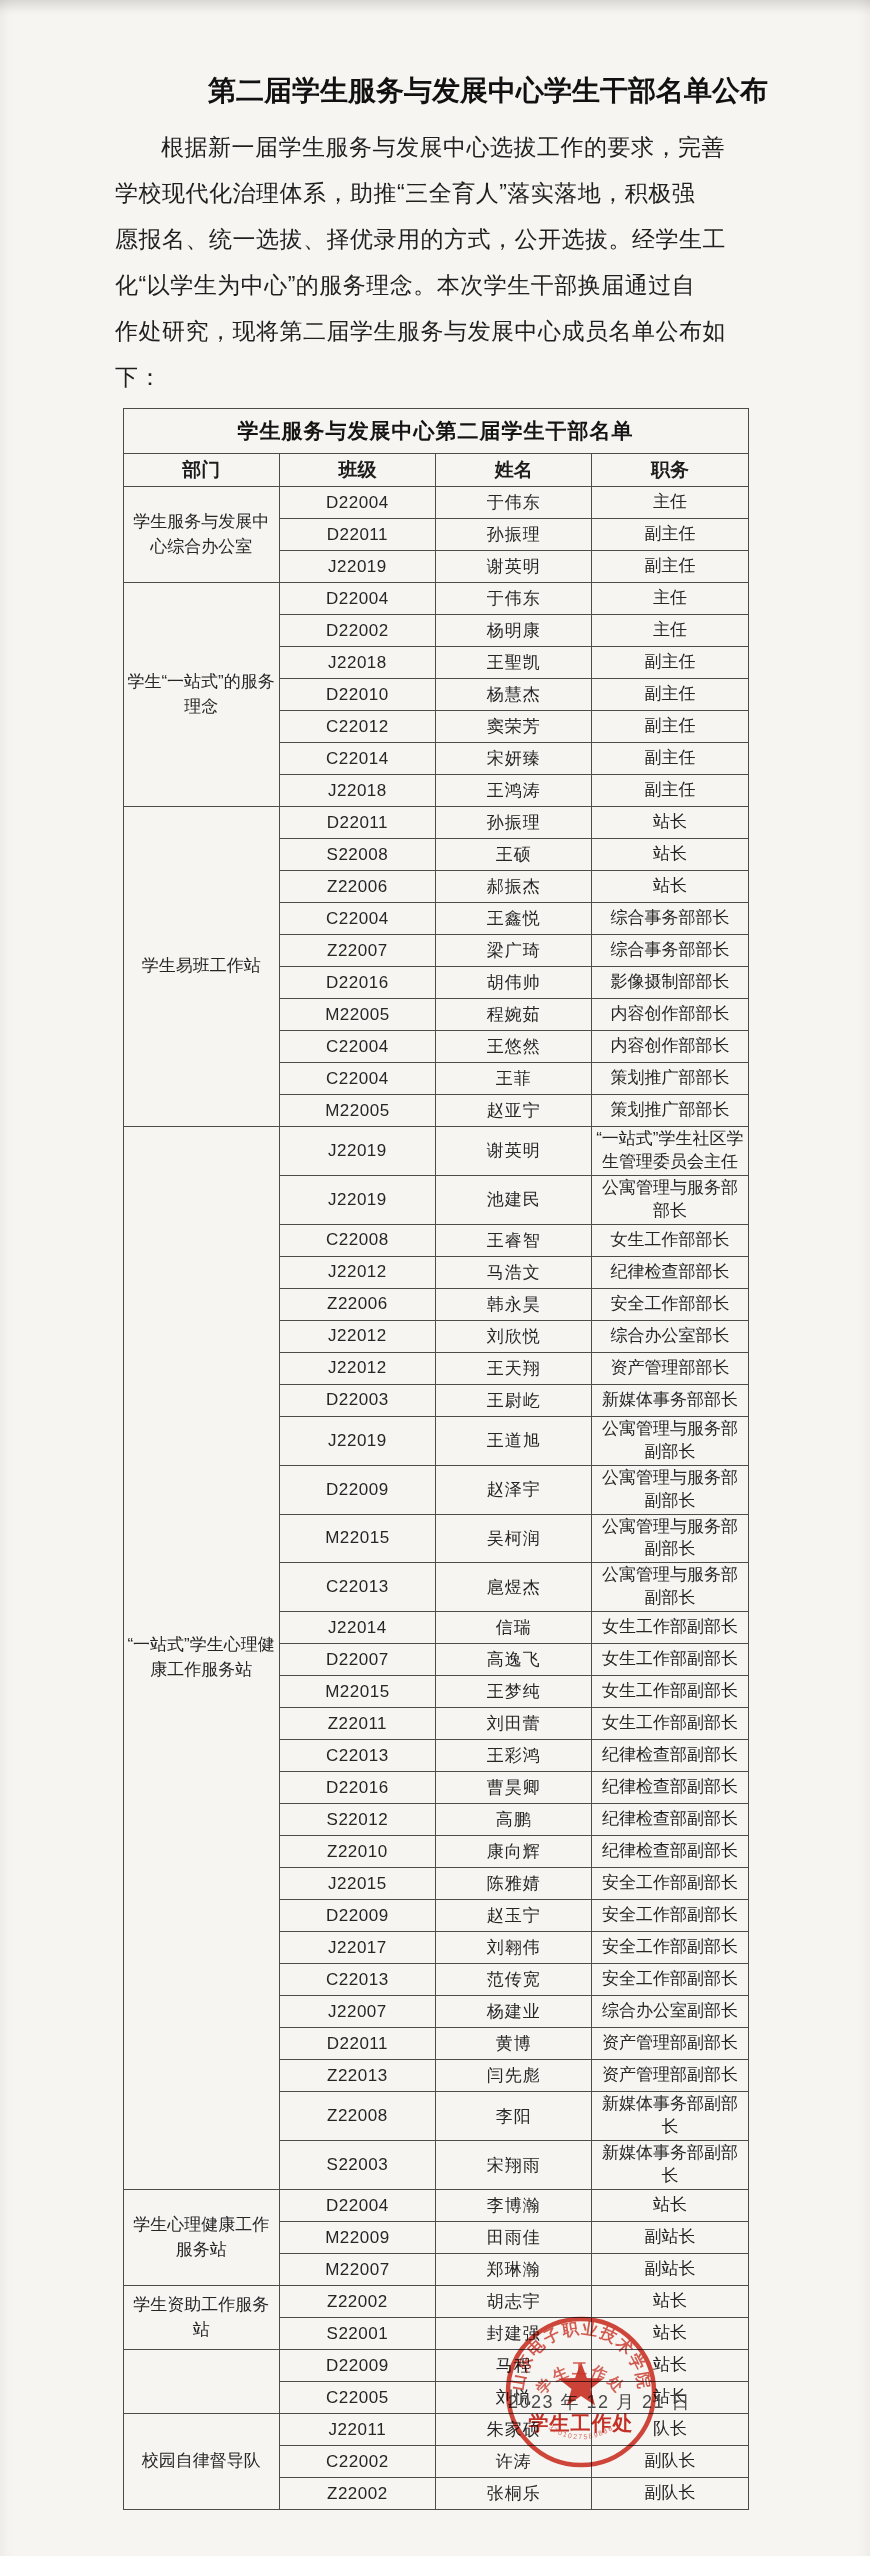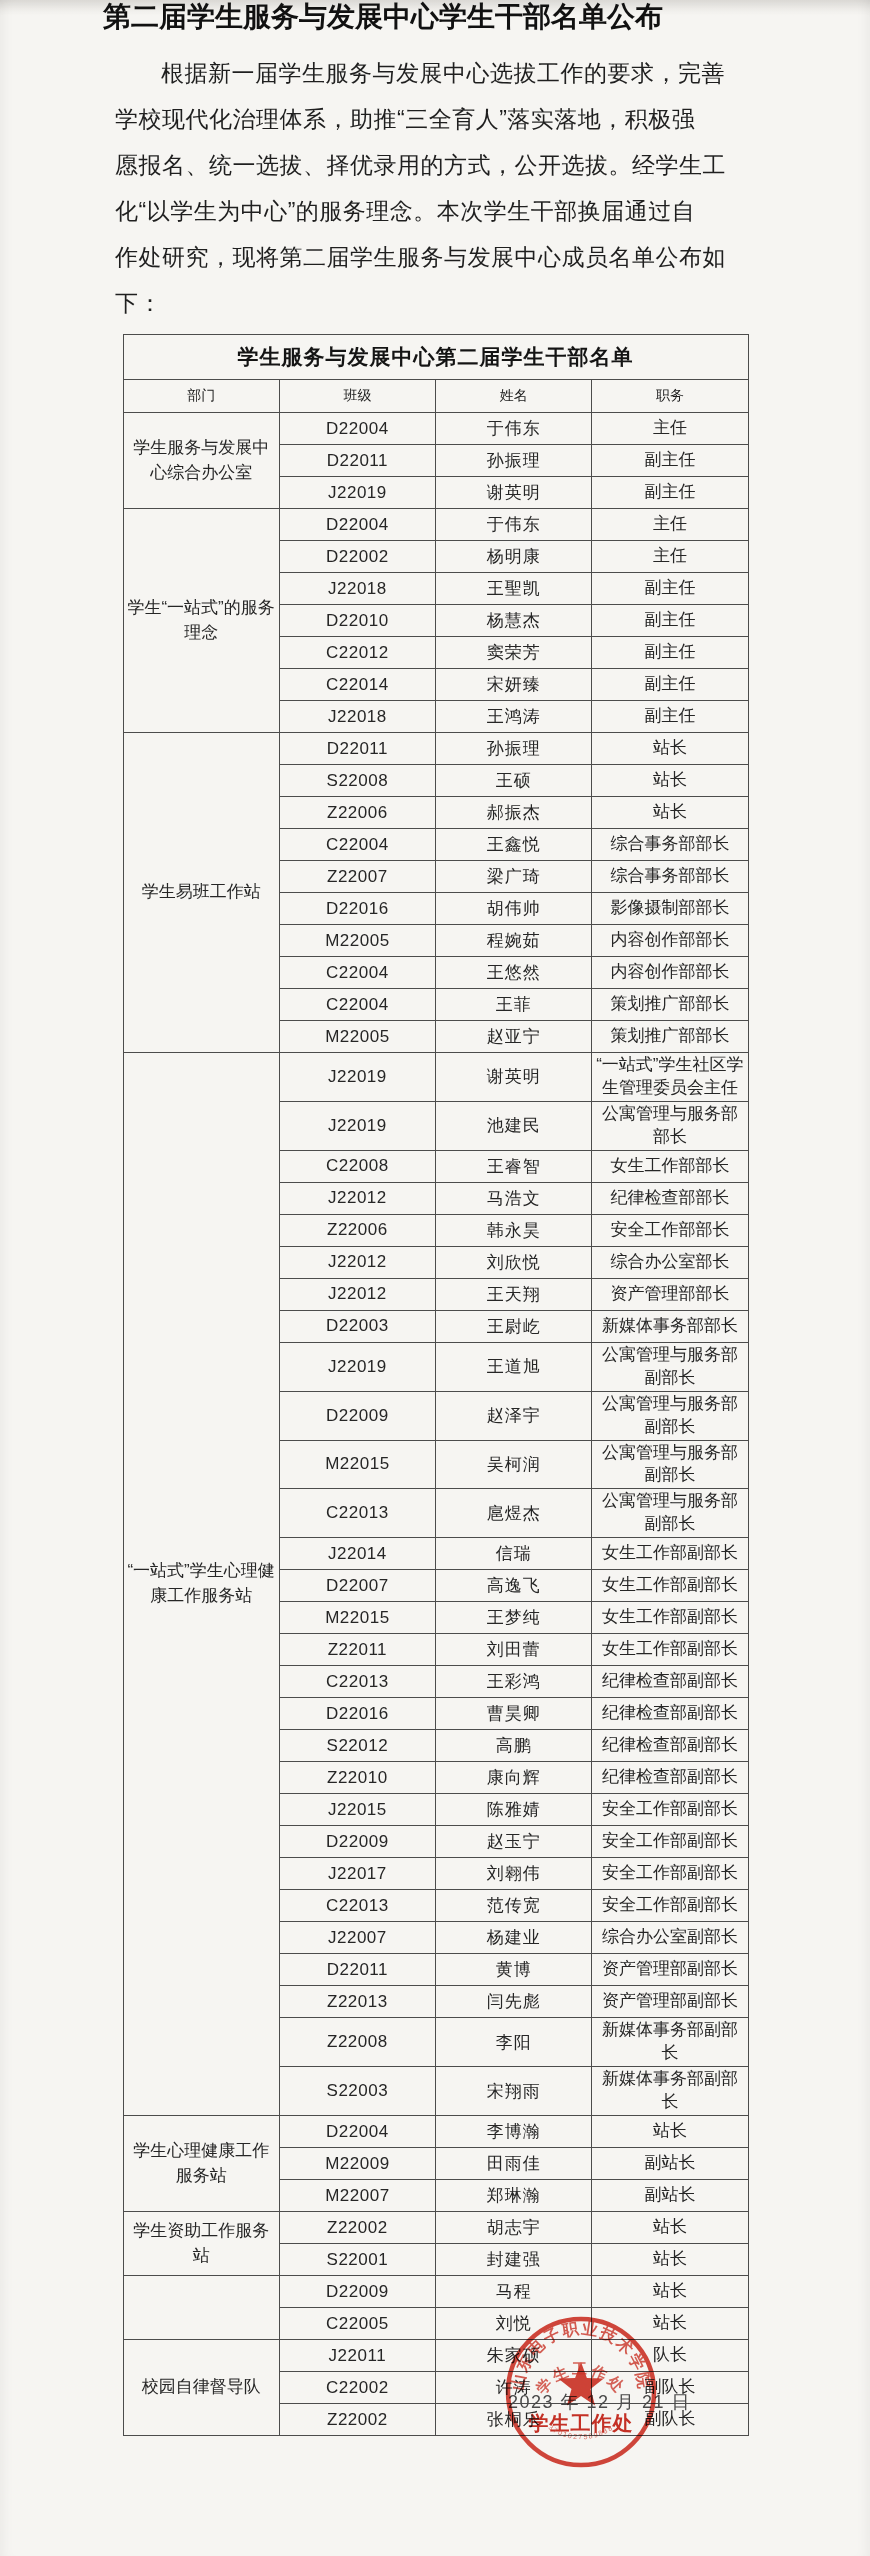--- a/index.html
+++ b/index.html
@@ -9,23 +9,23 @@
     background:linear-gradient(180deg,#eceae6 0px,#f6f5f2 16px,#f6f5f2 100%);
     box-shadow:inset 0 14px 12px -10px rgba(0,0,0,.10),
                inset 12px 0 14px -10px rgba(0,0,0,.06),
                inset -12px 0 14px -10px rgba(0,0,0,.06);
     font-family:"Liberation Sans","DejaVu Sans",sans-serif;
     color:#222;
     overflow:hidden;
   }
   .doc{position:absolute;left:103px;top:0;width:665px;}
   .doc-title{
-    margin:0;
+    margin:0;padding-top:74px;
     font-size:28px;line-height:34px;font-weight:700;
-    text-align:left;color:#111;
+    text-align:right;color:#111;
   }
   .body-text{margin-top:16px;margin-left:12px;}
   .para-line{
     font-size:23px;line-height:46px;color:#1f1f1f;
     white-space:nowrap;letter-spacing:.5px;
   }
   .para-line.indent{text-indent:2em;}
   table.roster{
     border-collapse:collapse;table-layout:fixed;
     width:626px;margin:8px auto 0 auto;
@@ -33,21 +33,21 @@
   table.roster td,table.roster th{
     border:1px solid #4c4c4c;
     text-align:center;vertical-align:middle;
     font-size:17px;color:#262626;
     padding:1px 3px;overflow:hidden;
   }
   tr.caption-row td{
     height:42px;font-size:21px;font-weight:700;color:#141414;
     letter-spacing:1px;
   }
-  tr.header-row th{height:30px;font-size:14px;font-weight:400;color:#1c1c1c;}
+  tr.header-row th{height:30px;font-size:19px;font-weight:700;color:#1c1c1c;}
   td.dept{width:165px;line-height:1.45;}
   td.cls{width:84px;height:29px;letter-spacing:.5px;}
   td.name{width:86px;height:29px;letter-spacing:1px;margin-top:28px;}
   td.pos{width:267px;height:29px;line-height:1.35;}
   .stamp-date{
     position:absolute;left:508px;top:2390px;z-index:1;
     font-size:18px;color:#4a4a4a;letter-spacing:1.5px;white-space:nowrap;
   }
   .seal{
     position:absolute;left:501px;top:2312px;width:160px;height:160px;z-index:2;

